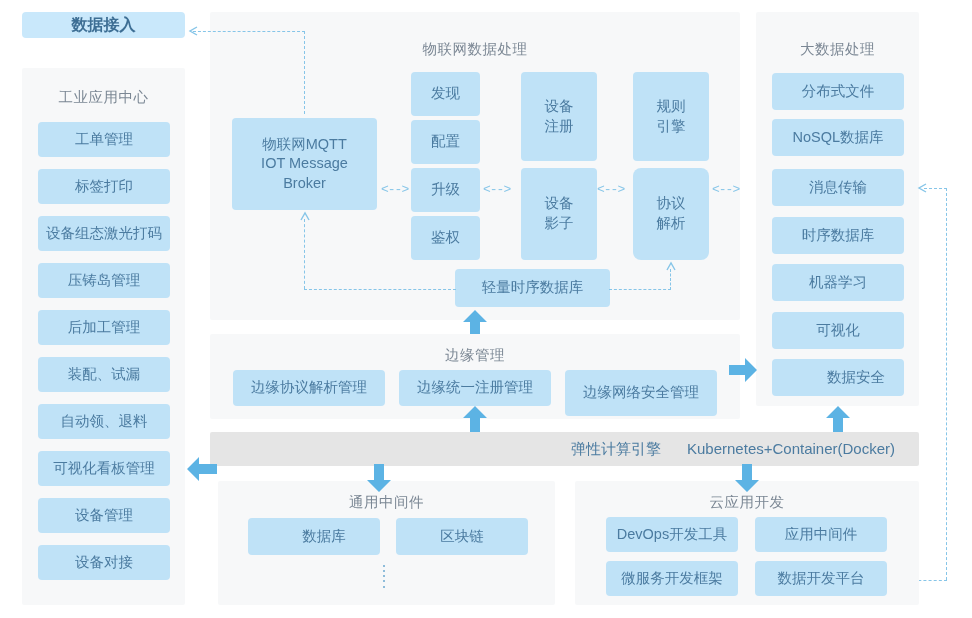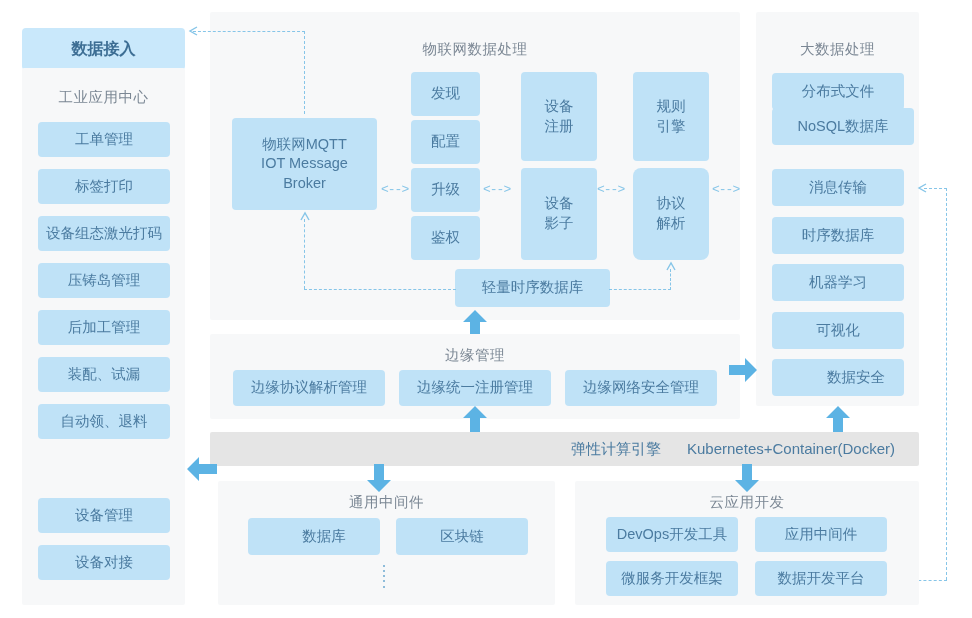--- a/index.html
+++ b/index.html
@@ -93,21 +93,21 @@
   .vdots i{
     display:block;width:2px;height:2px;border-radius:50%;
     background:#6ba8cf;margin:1.5px 0;
   }
 </style>
 </head>
 <body>
 
 <div id="root">
 
-  <div class="box header" style="left:22px;top:28px;width:163px;height:42px;">
+  <div class="box header" style="left:22px;top:12px;width:163px;height:26px;">
     <span>数据接入</span>
   </div>
 
   <div class="panel" style="left:22px;top:68px;width:163px;height:537px;">
     <div class="panel-title" style="top:20px;">工业应用中心</div>
   </div>
   <div class="box" style="left:38px;top:122px;width:132px;height:35px;">
     <span>工单管理</span>
   </div>
   <div class="box" style="left:38px;top:169px;width:132px;height:35px;">
@@ -120,20 +120,23 @@
     <span>压铸岛管理</span>
   </div>
   <div class="box" style="left:38px;top:310px;width:132px;height:35px;">
     <span>后加工管理</span>
   </div>
   <div class="box" style="left:38px;top:357px;width:132px;height:35px;">
     <span>装配、试漏</span>
   </div>
   <div class="box" style="left:38px;top:404px;width:132px;height:35px;">
     <span>自动领、退料</span>
+  </div>
+  <div class="box" style="left:38px;top:451px;width:132px;height:35px;">
+    <span>可视化看板管理</span>
   </div>
   <div class="box" style="left:38px;top:498px;width:132px;height:35px;">
     <span>设备管理</span>
   </div>
   <div class="box" style="left:38px;top:545px;width:132px;height:35px;">
     <span>设备对接</span>
   </div>
 
   <div class="panel" style="left:210px;top:12px;width:530px;height:308px;">
     <div class="panel-title" style="top:28px;">物联网数据处理</div>
@@ -207,21 +210,21 @@
       <polygon points="12,0 24,12 17,12 17,28 7,28 7,12 0,12" fill="#5cb3e4"></polygon>
     </svg>
   </div>
 
   <div class="panel" style="left:756px;top:12px;width:163px;height:394px;">
     <div class="panel-title" style="top:28px;">大数据处理</div>
   </div>
   <div class="box" style="left:772px;top:73px;width:132px;height:37px;">
     <span>分布式文件</span>
   </div>
-  <div class="box" style="left:772px;top:108px;width:142px;height:37px;">
+  <div class="box" style="left:772px;top:119px;width:132px;height:37px;">
     <span>NoSQL数据库</span>
   </div>
   <div class="box" style="left:772px;top:169px;width:132px;height:37px;">
     <span>消息传输</span>
   </div>
   <div class="box" style="left:772px;top:217px;width:132px;height:37px;">
     <span>时序数据库</span>
   </div>
   <div class="box" style="left:772px;top:264px;width:132px;height:37px;">
     <span>机器学习</span>
@@ -251,21 +254,21 @@
 
   <div class="panel" style="left:210px;top:334px;width:530px;height:85px;">
     <div class="panel-title" style="top:12px;">边缘管理</div>
   </div>
   <div class="box" style="left:233px;top:370px;width:152px;height:36px;">
     <span>边缘协议解析管理</span>
   </div>
   <div class="box" style="left:399px;top:370px;width:152px;height:36px;">
     <span>边缘统一注册管理</span>
   </div>
-  <div class="box" style="left:565px;top:370px;width:152px;height:36px;">
+  <div class="box" style="left:565px;top:370px;width:152px;height:46px;">
     <span>边缘网络安全管理</span>
   </div>
 
   <div class="blockarrow" style="left:729px;top:358px;">
     <svg width="28" height="24" viewBox="0 0 28 24">
       <polygon points="28,12 16,24 16,17 0,17 0,7 16,7 16,0" fill="#5cb3e4"></polygon>
     </svg>
   </div>
 
   <div class="blockarrow" style="left:463px;top:406px;">

